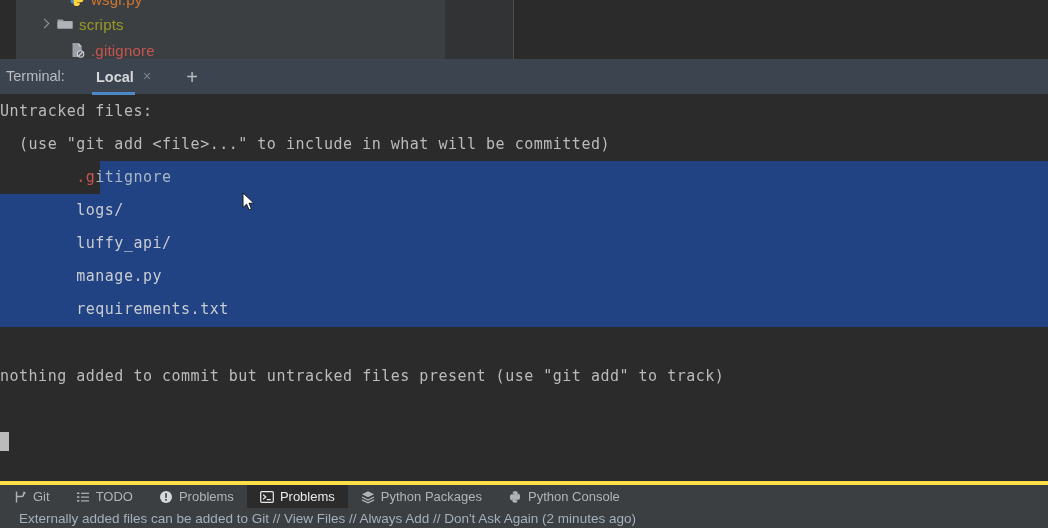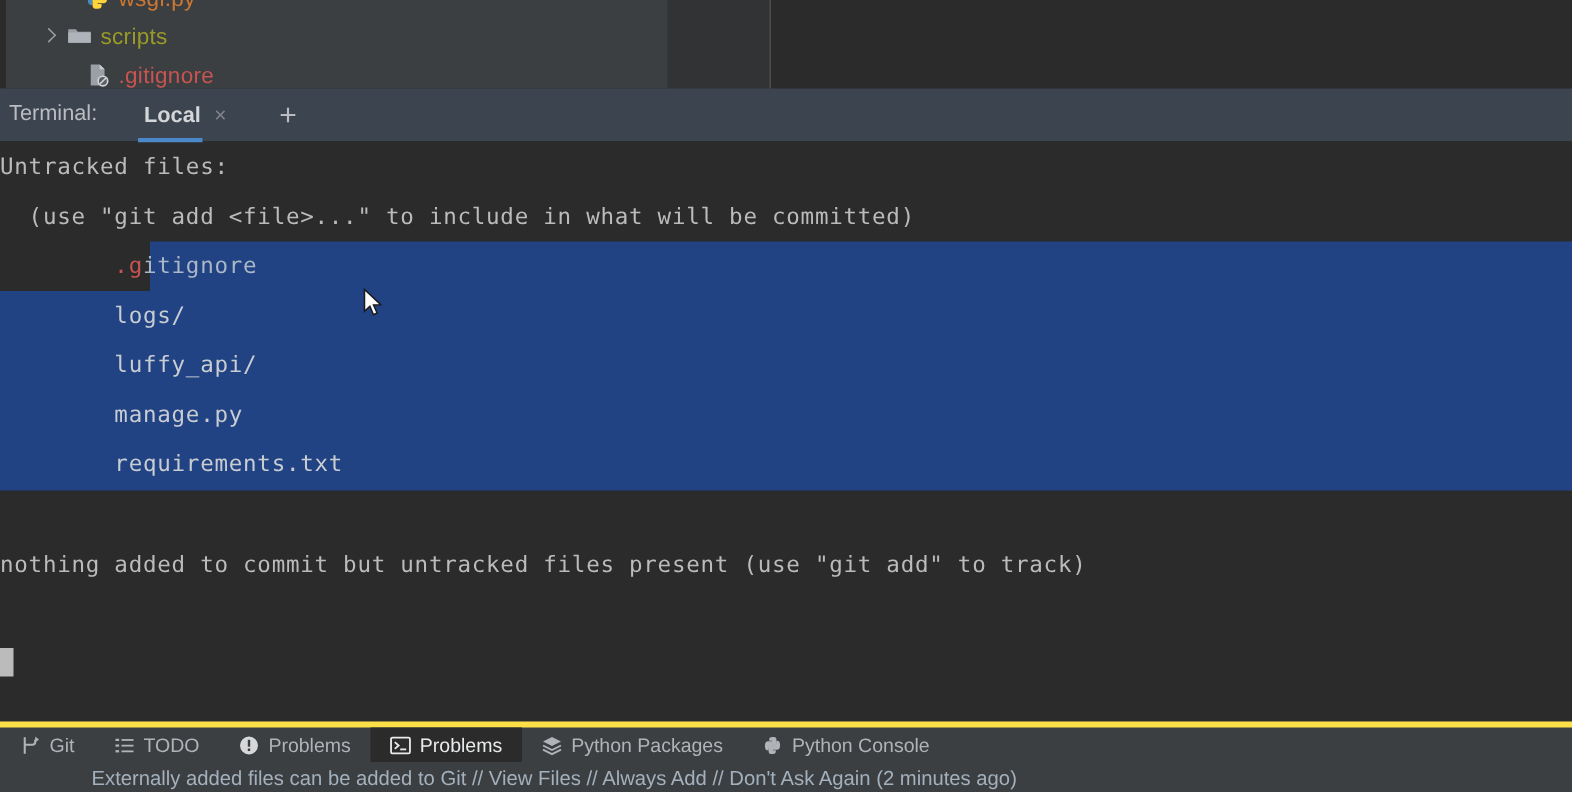--- a/index.html
+++ b/index.html
@@ -10,21 +10,21 @@
     overflow: hidden;
   }
   #app { position: relative; width: 1048px; height: 528px; }
 
   
   .tree-area {
     position: absolute; left: 0; top: 0; width: 1048px; height: 59px;
     background: #2b2b2b;
   }
   .tree-panel {
-    position: absolute; left: 4px; top: 0; width: 445px; height: 59px;
+    position: absolute; left: 16px; top: 0; width: 445px; height: 59px;
     background: #3c3f41;
   }
   .tree-gap {
     position: absolute; left: 445px; top: 0; width: 69px; height: 59px;
     background: #313335;
     border-right: 1px solid #4a4d4f;
   }
   .tree-right {
     position: absolute; left: 514px; top: 0; right: 0; height: 59px;
     background: #2b2b2b;
@@ -132,21 +132,21 @@
   .tb-item.active { background: #2b2b2b; color: #e8eaec; }
   .tb-ico { width: 14px; height: 14px; flex: 0 0 auto; display: block; }
 
   
   .statusbar {
     position: absolute; left: 0; top: 508px; width: 1048px; height: 20px;
     background: #3c3f41;
     display: flex; align-items: center;
   }
   .status-text {
-    font-size: 13.5px; color: #a3b0bd; padding-left: 19px; white-space: nowrap; margin-left: 42px;
+    font-size: 13.5px; color: #a3b0bd; padding-left: 19px; white-space: nowrap;
   }
 </style>
 </head>
 <body>
 
 <div id="app">
 
   <div class="tree-area">
     <div class="tree-panel">
 

